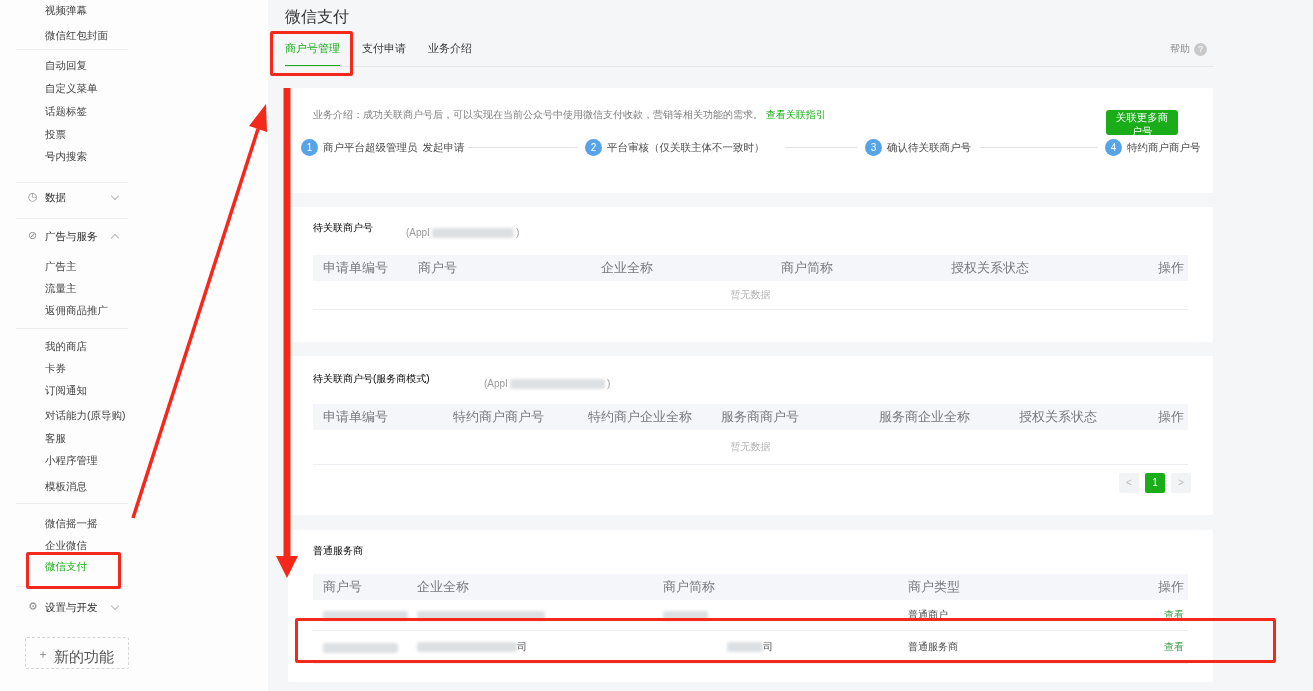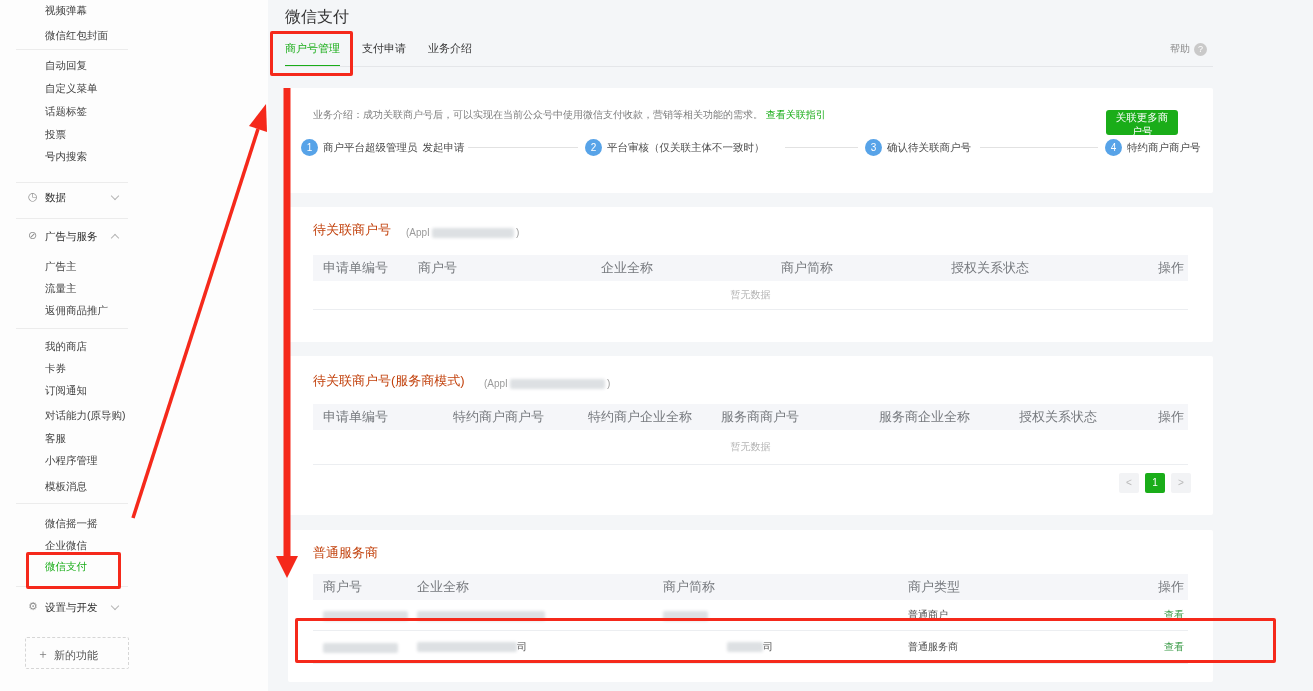--- a/index.html
+++ b/index.html
@@ -11,33 +11,33 @@
   .side-item.active{color:#1aad19;}
   .side-section{position:absolute;left:0;width:140px;height:16px;cursor:pointer;}
   .side-section .lbl{position:absolute;left:45px;top:1px;font-size:10.5px;color:#2e2e2e;}
   .side-ico{position:absolute;left:28px;top:0;font-size:11px;color:#8f8f8f;}
   .chev{position:absolute;left:112px;width:5px;height:5px;border-right:1.2px solid #b5b5b5;border-bottom:1.2px solid #b5b5b5;}
   .chev.down{top:3px;transform:rotate(45deg);}
   .chev.up{top:6px;transform:rotate(-135deg);}
   .side-div{position:absolute;left:16px;width:112px;height:1px;background:#ececec;}
   .newbox{position:absolute;left:25px;top:637px;width:102px;height:30px;border:1px dashed #d6d6d6;border-radius:2px;cursor:pointer;}
   .newbox .plus{position:absolute;left:11px;top:8px;font-size:12px;color:#7d7d7d;}
-  .newbox .lbl{position:absolute;left:28px;top:10px;font-size:11px;color:#565656;}
+  .newbox .lbl{position:absolute;left:28px;top:10px;font-size:15px;color:#565656;}
   
   .page-title{position:absolute;left:285px;top:7px;font-size:16px;color:#333;}
   .tabs{position:absolute;left:285px;top:41px;display:flex;gap:22px;}
   .tab{font-size:11px;color:#3a3a3a;padding-bottom:9px;cursor:pointer;}
   .tab.active{color:#1aad19;border-bottom:2px solid #1aad19;}
   .tabline{position:absolute;left:285px;top:66px;width:928px;height:1px;background:#e4e6e9;}
   .help{position:absolute;left:1170px;top:42px;display:flex;align-items:center;gap:4px;cursor:pointer;}
   .help .txt{font-size:10px;color:#8a8a8a;}
   .help .q{width:13px;height:13px;border-radius:50%;background:#c9c9c9;color:#fff;font-size:9px;line-height:13px;text-align:center;}
   
   .card{position:absolute;left:288px;width:925px;background:#fff;border-radius:2px;}
-  .card-title{position:absolute;left:25px;font-size:13px;color:#c2410c;}
+  .card-title{position:absolute;left:25px;font-size:10px;color:#000000;}
   .appid{font-size:10px;color:#9b9b9b;display:inline-flex;align-items:center;}
   .blur{display:inline-block;height:10px;background:#dde0e3;border-radius:2px;filter:blur(1.6px);vertical-align:middle;}
   
   .intro-line{position:absolute;left:25px;top:20px;font-size:10px;color:#7d7d7d;white-space:nowrap;}
   .green-link{color:#1aad19;cursor:pointer;}
   .btn-green{position:absolute;left:818px;top:22px;width:72px;height:25px;background:#1aad19;color:#fff;border:none;border-radius:3px;font-size:10.5px;cursor:pointer;font-family:inherit;}
   .step{position:absolute;top:51px;height:17px;display:flex;align-items:center;gap:5px;white-space:nowrap;}
   .step .num{width:17px;height:17px;border-radius:50%;background:#57a3e8;color:#fff;font-size:10px;line-height:17px;text-align:center;}
   .step .txt{font-size:10.5px;color:#4a4a4a;}
   .step-line{position:absolute;top:59px;height:1px;background:#e2e2e2;}

